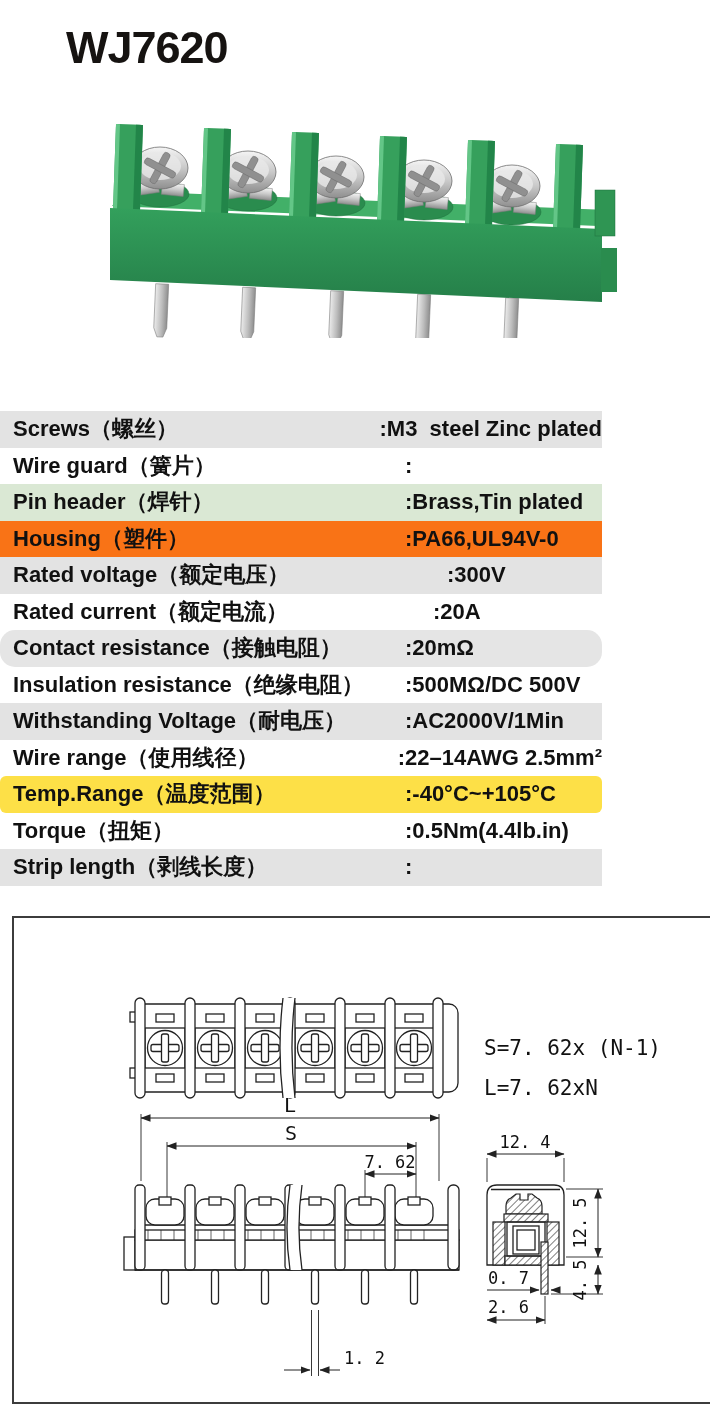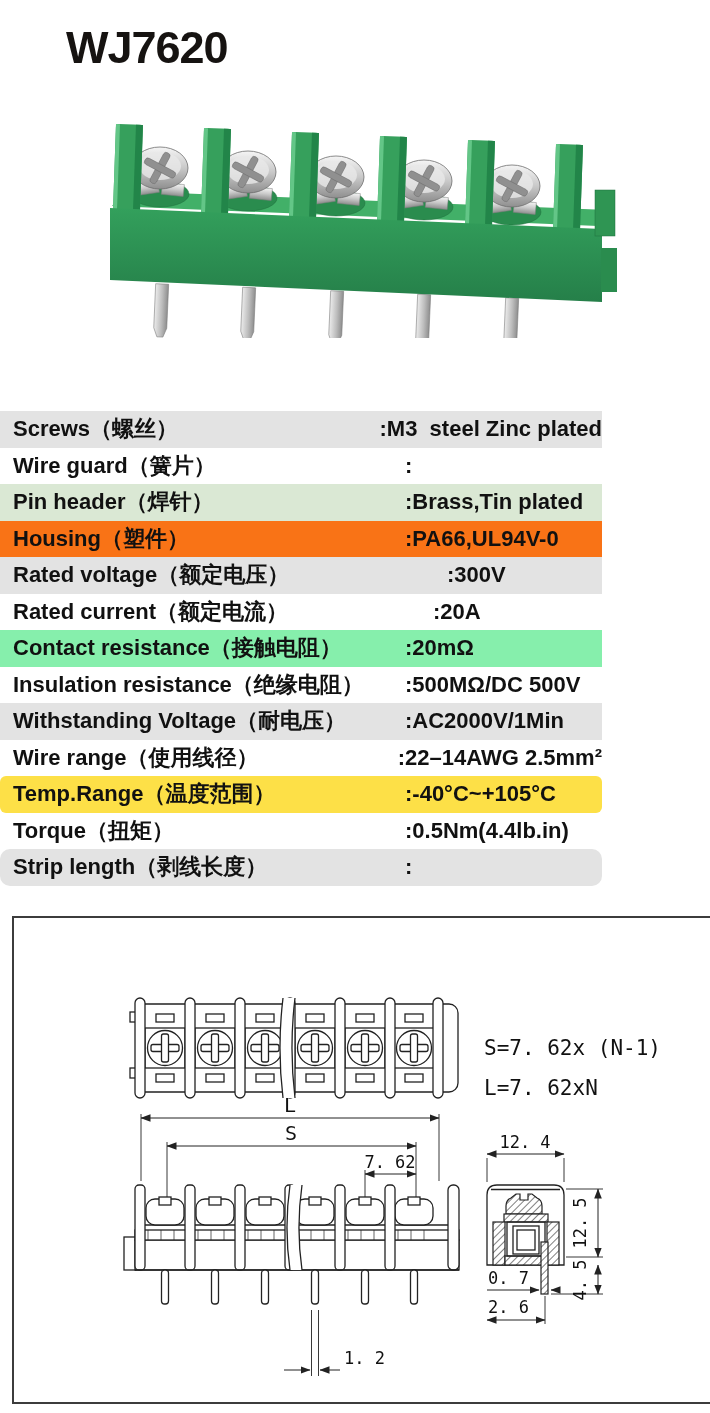--- a/index.html
+++ b/index.html
@@ -190,21 +190,21 @@
         <div class="val">:PA66,UL94V-0</div>
       </div>
       <div class="spec-row" style="background: rgb(227, 227, 227); gap: 42px;">
         <div class="lbl">Rated voltage（额定电压）</div>
         <div class="val">:300V</div>
       </div>
       <div class="spec-row" style="background: rgb(255, 255, 255); gap: 28px;">
         <div class="lbl">Rated current（额定电流）</div>
         <div class="val">:20A</div>
       </div>
-      <div class="spec-row" style="background: #86efac;">
+      <div class="spec-row" style="background: #e5e5e5; border-radius: 15px;">
         <div class="lbl">Contact resistance（接触电阻）</div>
         <div class="val">:20mΩ</div>
       </div>
       <div class="spec-row" style="background: rgb(255, 255, 255);">
         <div class="lbl">Insulation resistance（绝缘电阻）</div>
         <div class="val">:500MΩ/DC 500V</div>
       </div>
       <div class="spec-row" style="background: rgb(227, 227, 227);">
         <div class="lbl">Withstanding Voltage（耐电压）</div>
         <div class="val">:AC2000V/1Min</div>
@@ -214,21 +214,21 @@
         <div class="val">:22–14AWG 2.5mm²</div>
       </div>
       <div class="spec-row" style="background: #fde047; border-radius: 6px;">
         <div class="lbl">Temp.Range（温度范围）</div>
         <div class="val">:-40°C~+105°C</div>
       </div>
       <div class="spec-row" style="background: rgb(255, 255, 255);">
         <div class="lbl">Torque（扭矩）</div>
         <div class="val">:0.5Nm(4.4lb.in)</div>
       </div>
-      <div class="spec-row" style="background: rgb(227, 227, 227); border-radius: 10px;">
+      <div class="spec-row" style="background: rgb(227, 227, 227);">
         <div class="lbl">Strip length（剥线长度）</div>
         <div class="val">:</div>
       </div>
     </div>
 
   <div class="drawing-box">
     <svg width="696" height="484" viewBox="0 0 696 484">
       <defs>
         <pattern id="h" width="5" height="5" patternUnits="userSpaceOnUse" patternTransform="rotate(45)">
           <rect width="5" height="5" fill="#fff"></rect>

